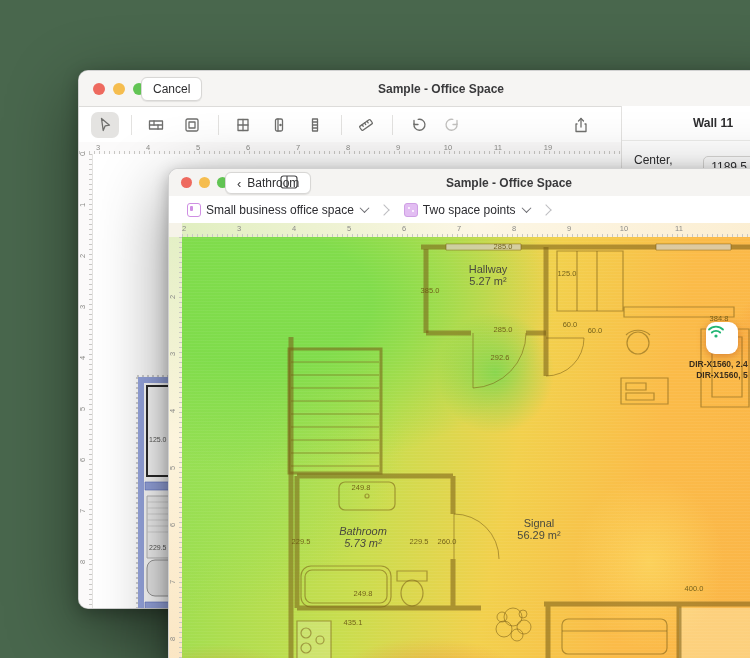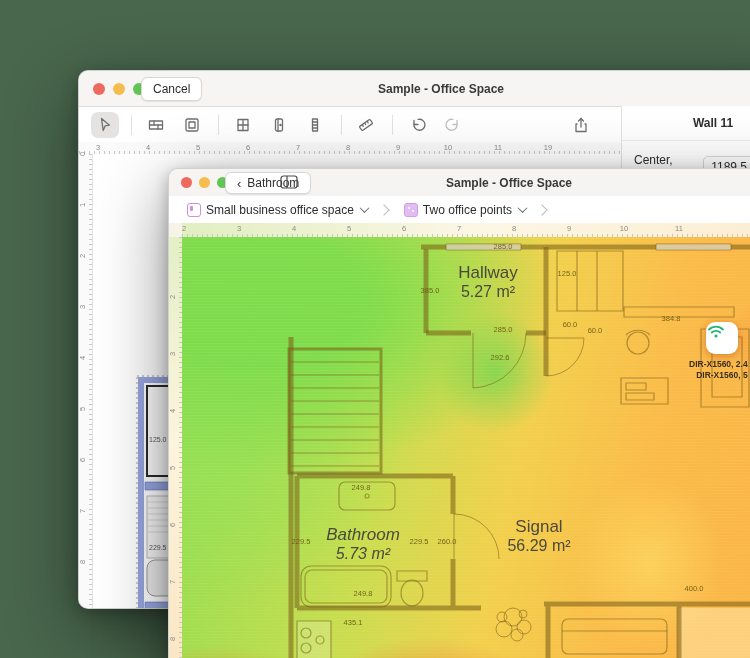--- a/index.html
+++ b/index.html
@@ -90,22 +90,22 @@
       radial-gradient(ellipse 16% 18% at 94% 23%, rgba(240,110,45,.55), transparent 75%),
       radial-gradient(ellipse 22% 18% at 37% 102%, rgba(238,100,58,.55), transparent 75%),
       radial-gradient(ellipse 20% 16% at 5% 102%, rgba(240,118,52,.5), transparent 75%),
       radial-gradient(ellipse 14% 24% at 70% 72%, rgba(252,228,105,.55), transparent 80%),
       radial-gradient(ellipse 11% 17% at 47% 30%, rgba(118,214,78,.8), transparent 80%),
       radial-gradient(ellipse 55% 48% at 12% 14%, rgba(126,220,75,.95) 30%, rgba(126,220,75,0) 80%),
       radial-gradient(ellipse 45% 55% at 2% 45%, rgba(150,224,85,.75) 15%, transparent 70%),
       linear-gradient(102deg,#8ede50 0%,#c9dd4e 32%,#f2d04c 50%,#fbbb48 68%,#fab147 100%);}
   .heatmap svg{position:absolute;left:0;top:0;}
   .hm-label{position:absolute;transform:translateX(-50%);text-align:center;color:#4a4a3e;}
-  .hm-label .rn{font-size:17px;}
-  .hm-label .ra{font-size:16px;}
+  .hm-label .rn{font-size:11px;}
+  .hm-label .ra{font-size:11px;}
   .meas{position:absolute;transform:translate(-50%,-50%);font-size:7.5px;color:#6e5c17;opacity:.95;white-space:nowrap;}
   .ap-badge{position:absolute;left:524px;top:85px;width:32px;height:32px;background:#fff;border-radius:9px;
     box-shadow:0 2px 8px rgba(190,80,25,.55);display:flex;align-items:center;justify-content:center;}
   .ap-labels{position:absolute;left:460px;top:122px;width:125px;text-align:right;
     font-size:8.5px;font-weight:700;color:#3a2d1c;line-height:11px;white-space:nowrap;}
   .plansvg *{vector-effect:non-scaling-stroke;}
 </style>
 </head>
 <body>
 
@@ -291,21 +291,21 @@
 
   <div class="crumbbar" id="crumbs">
       <div class="crumb">
         <span class="crumb-ico ico-plan"></span>
         <span>Small business office space</span>
         <span class="chev-d"></span>
       </div>
       <span class="chev-sep"></span>
       <div class="crumb">
         <span class="crumb-ico ico-ap"></span>
-        <span>Two office points</span>
+        <span>Two space points</span>
         <span class="chev-d"></span>
       </div>
       <span class="chev-sep"></span>
     </div>
 
   <div class="corner"></div>
   <div class="hruler" id="vwRulerH">
       <div class="ticks"></div>
       <span class="rnum" style="left: 2px;">2</span>
       <span class="rnum" style="left: 57px;">3</span>
@@ -435,21 +435,21 @@
         </div>
       </div>
     <div id="hmMeas">
         <span class="meas" style="left: 321px; top: 9px;">285.0</span>
         <span class="meas" style="left: 248px; top: 53px;">385.0</span>
         <span class="meas" style="left: 385px; top: 36px;">125.0</span>
         <span class="meas" style="left: 388px; top: 87px;">60.0</span>
         <span class="meas" style="left: 413px; top: 93px;">60.0</span>
         <span class="meas" style="left: 321px; top: 92px;">285.0</span>
         <span class="meas" style="left: 318px; top: 120px;">292.6</span>
-        <span class="meas" style="left: 489px; top: 81px;">384.8</span>
+        <span class="meas" style="left: 537px; top: 81px;">384.8</span>
         <span class="meas" style="left: 179px; top: 250px;">249.8</span>
         <span class="meas" style="left: 119px; top: 304px;">229.5</span>
         <span class="meas" style="left: 237px; top: 304px;">229.5</span>
         <span class="meas" style="left: 265px; top: 304px;">260.0</span>
         <span class="meas" style="left: 181px; top: 356px;">249.8</span>
         <span class="meas" style="left: 171px; top: 385px;">435.1</span>
         <span class="meas" style="left: 512px; top: 351px;">400.0</span>
       </div>
     <div class="ap-badge">
       <svg width="20" height="18" fill="none" stroke="#22b573" stroke-width="1.8" stroke-linecap="round">

